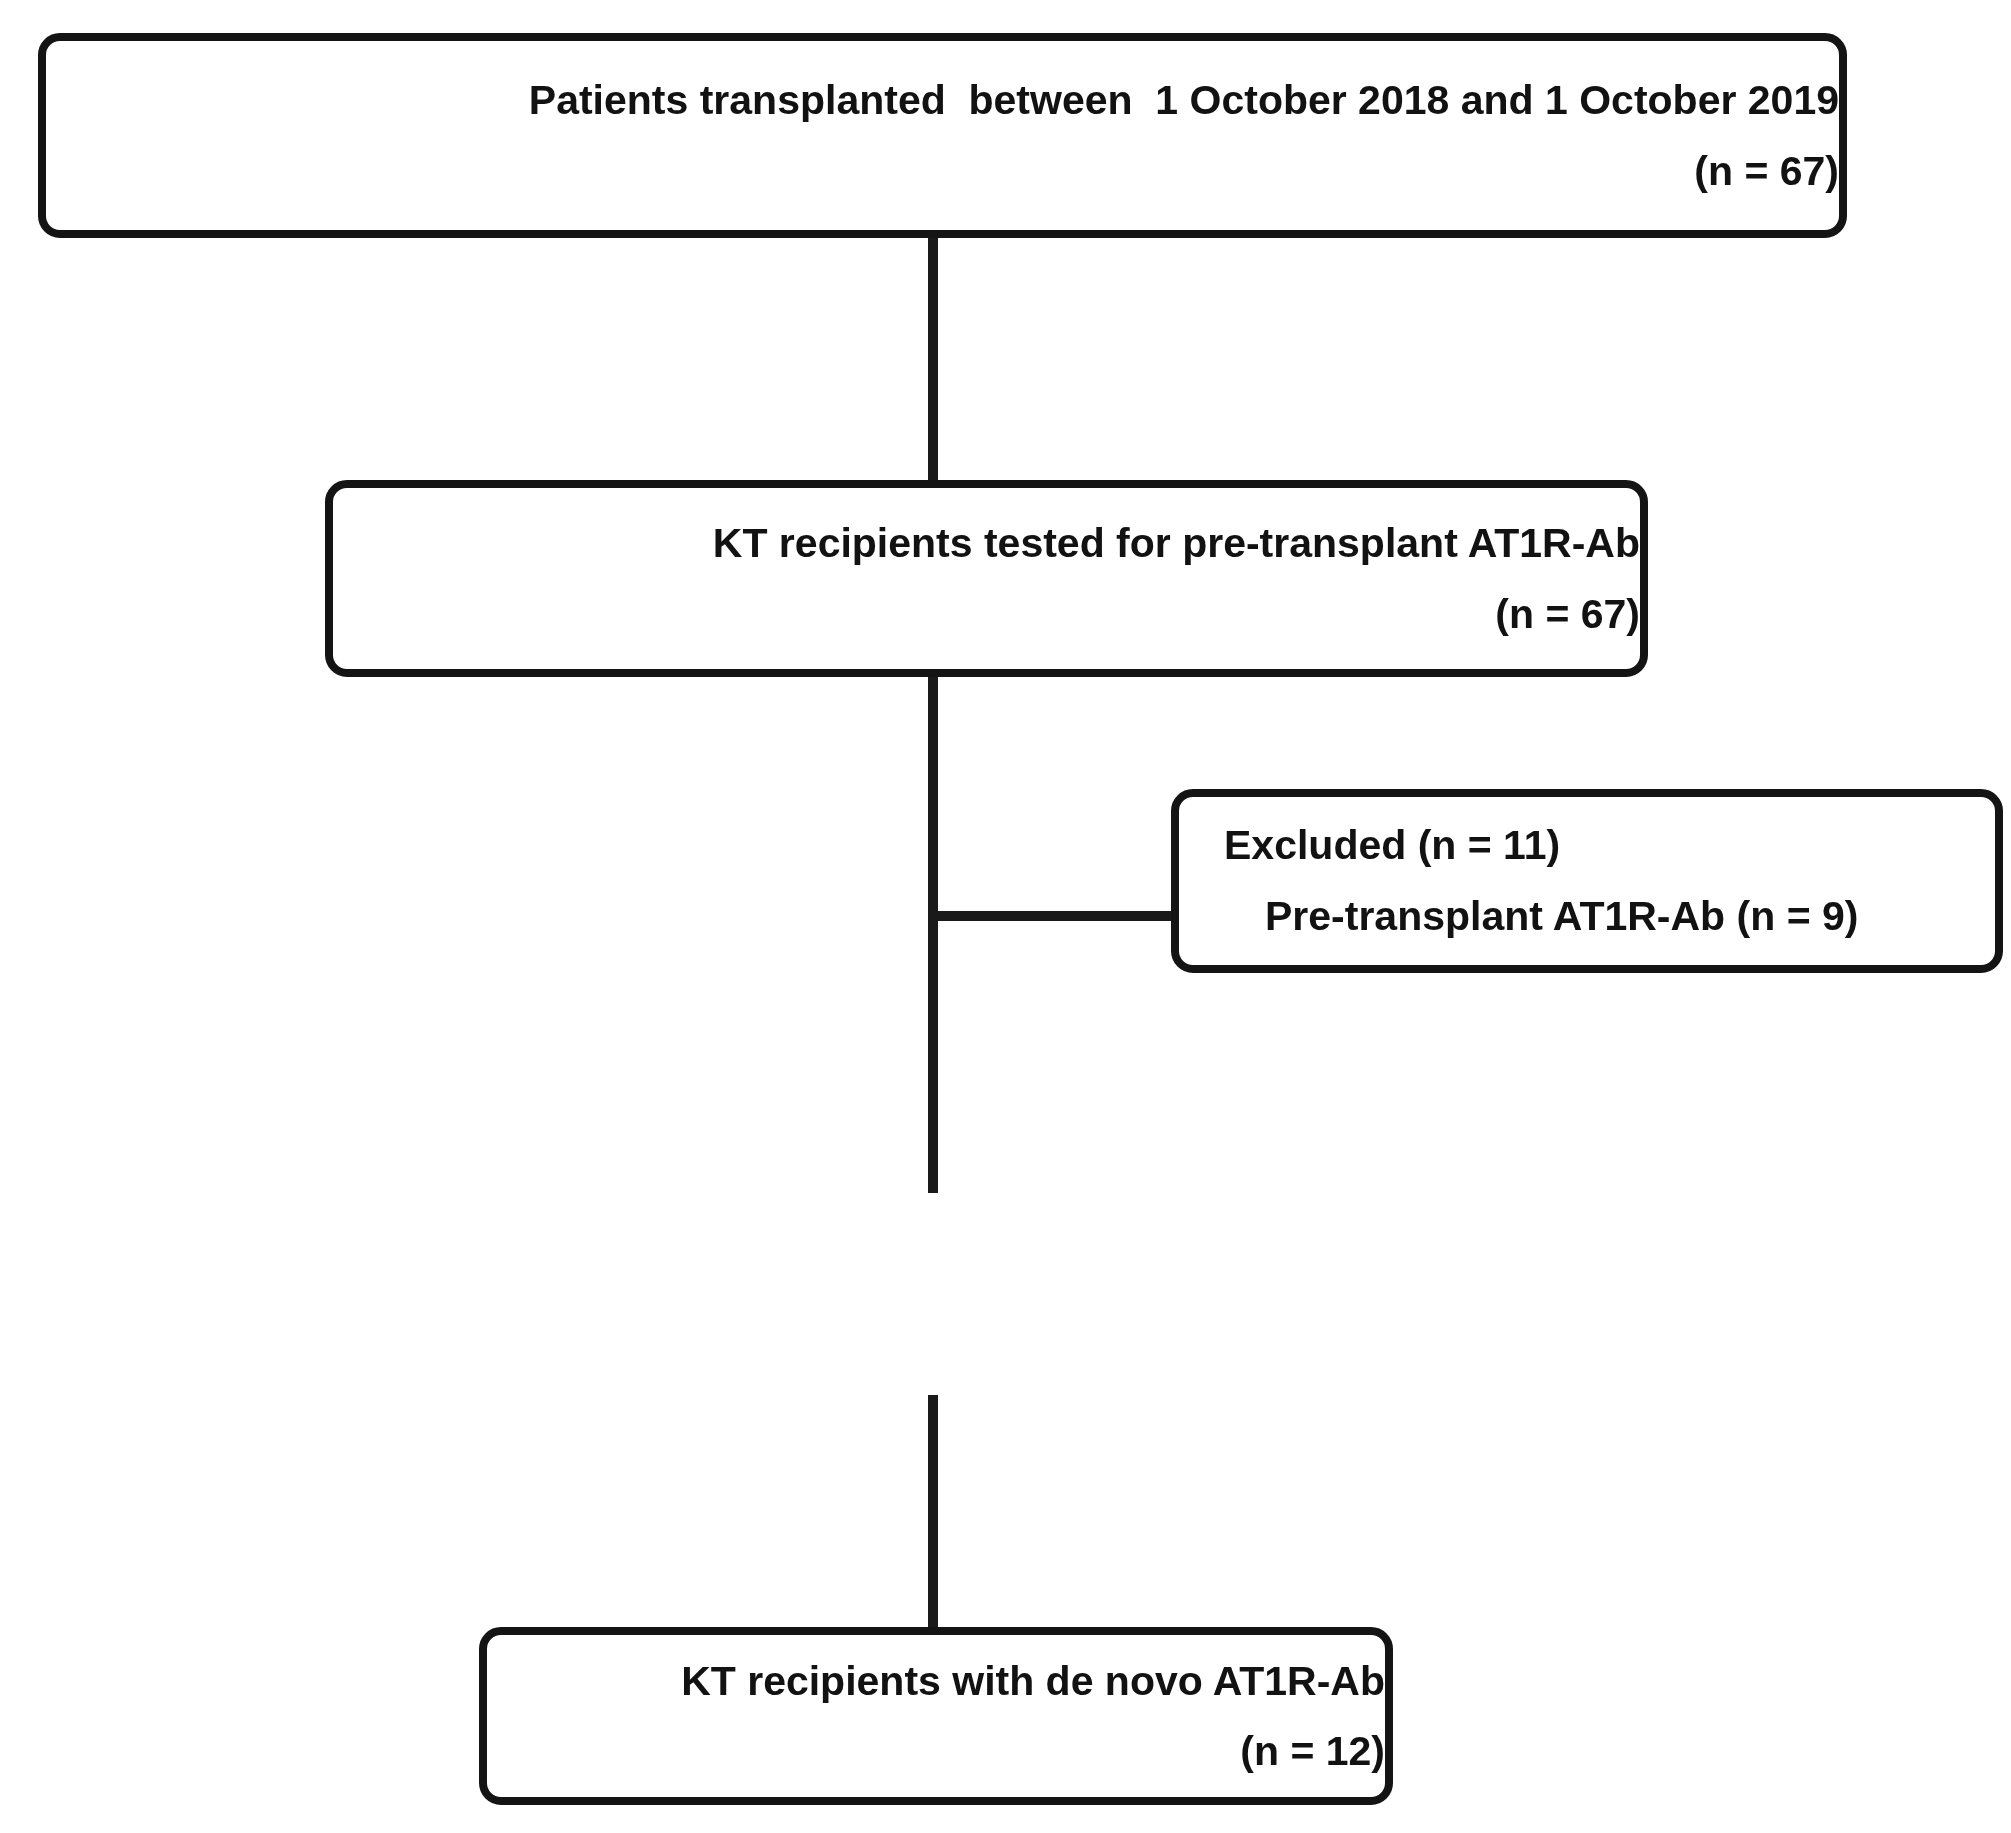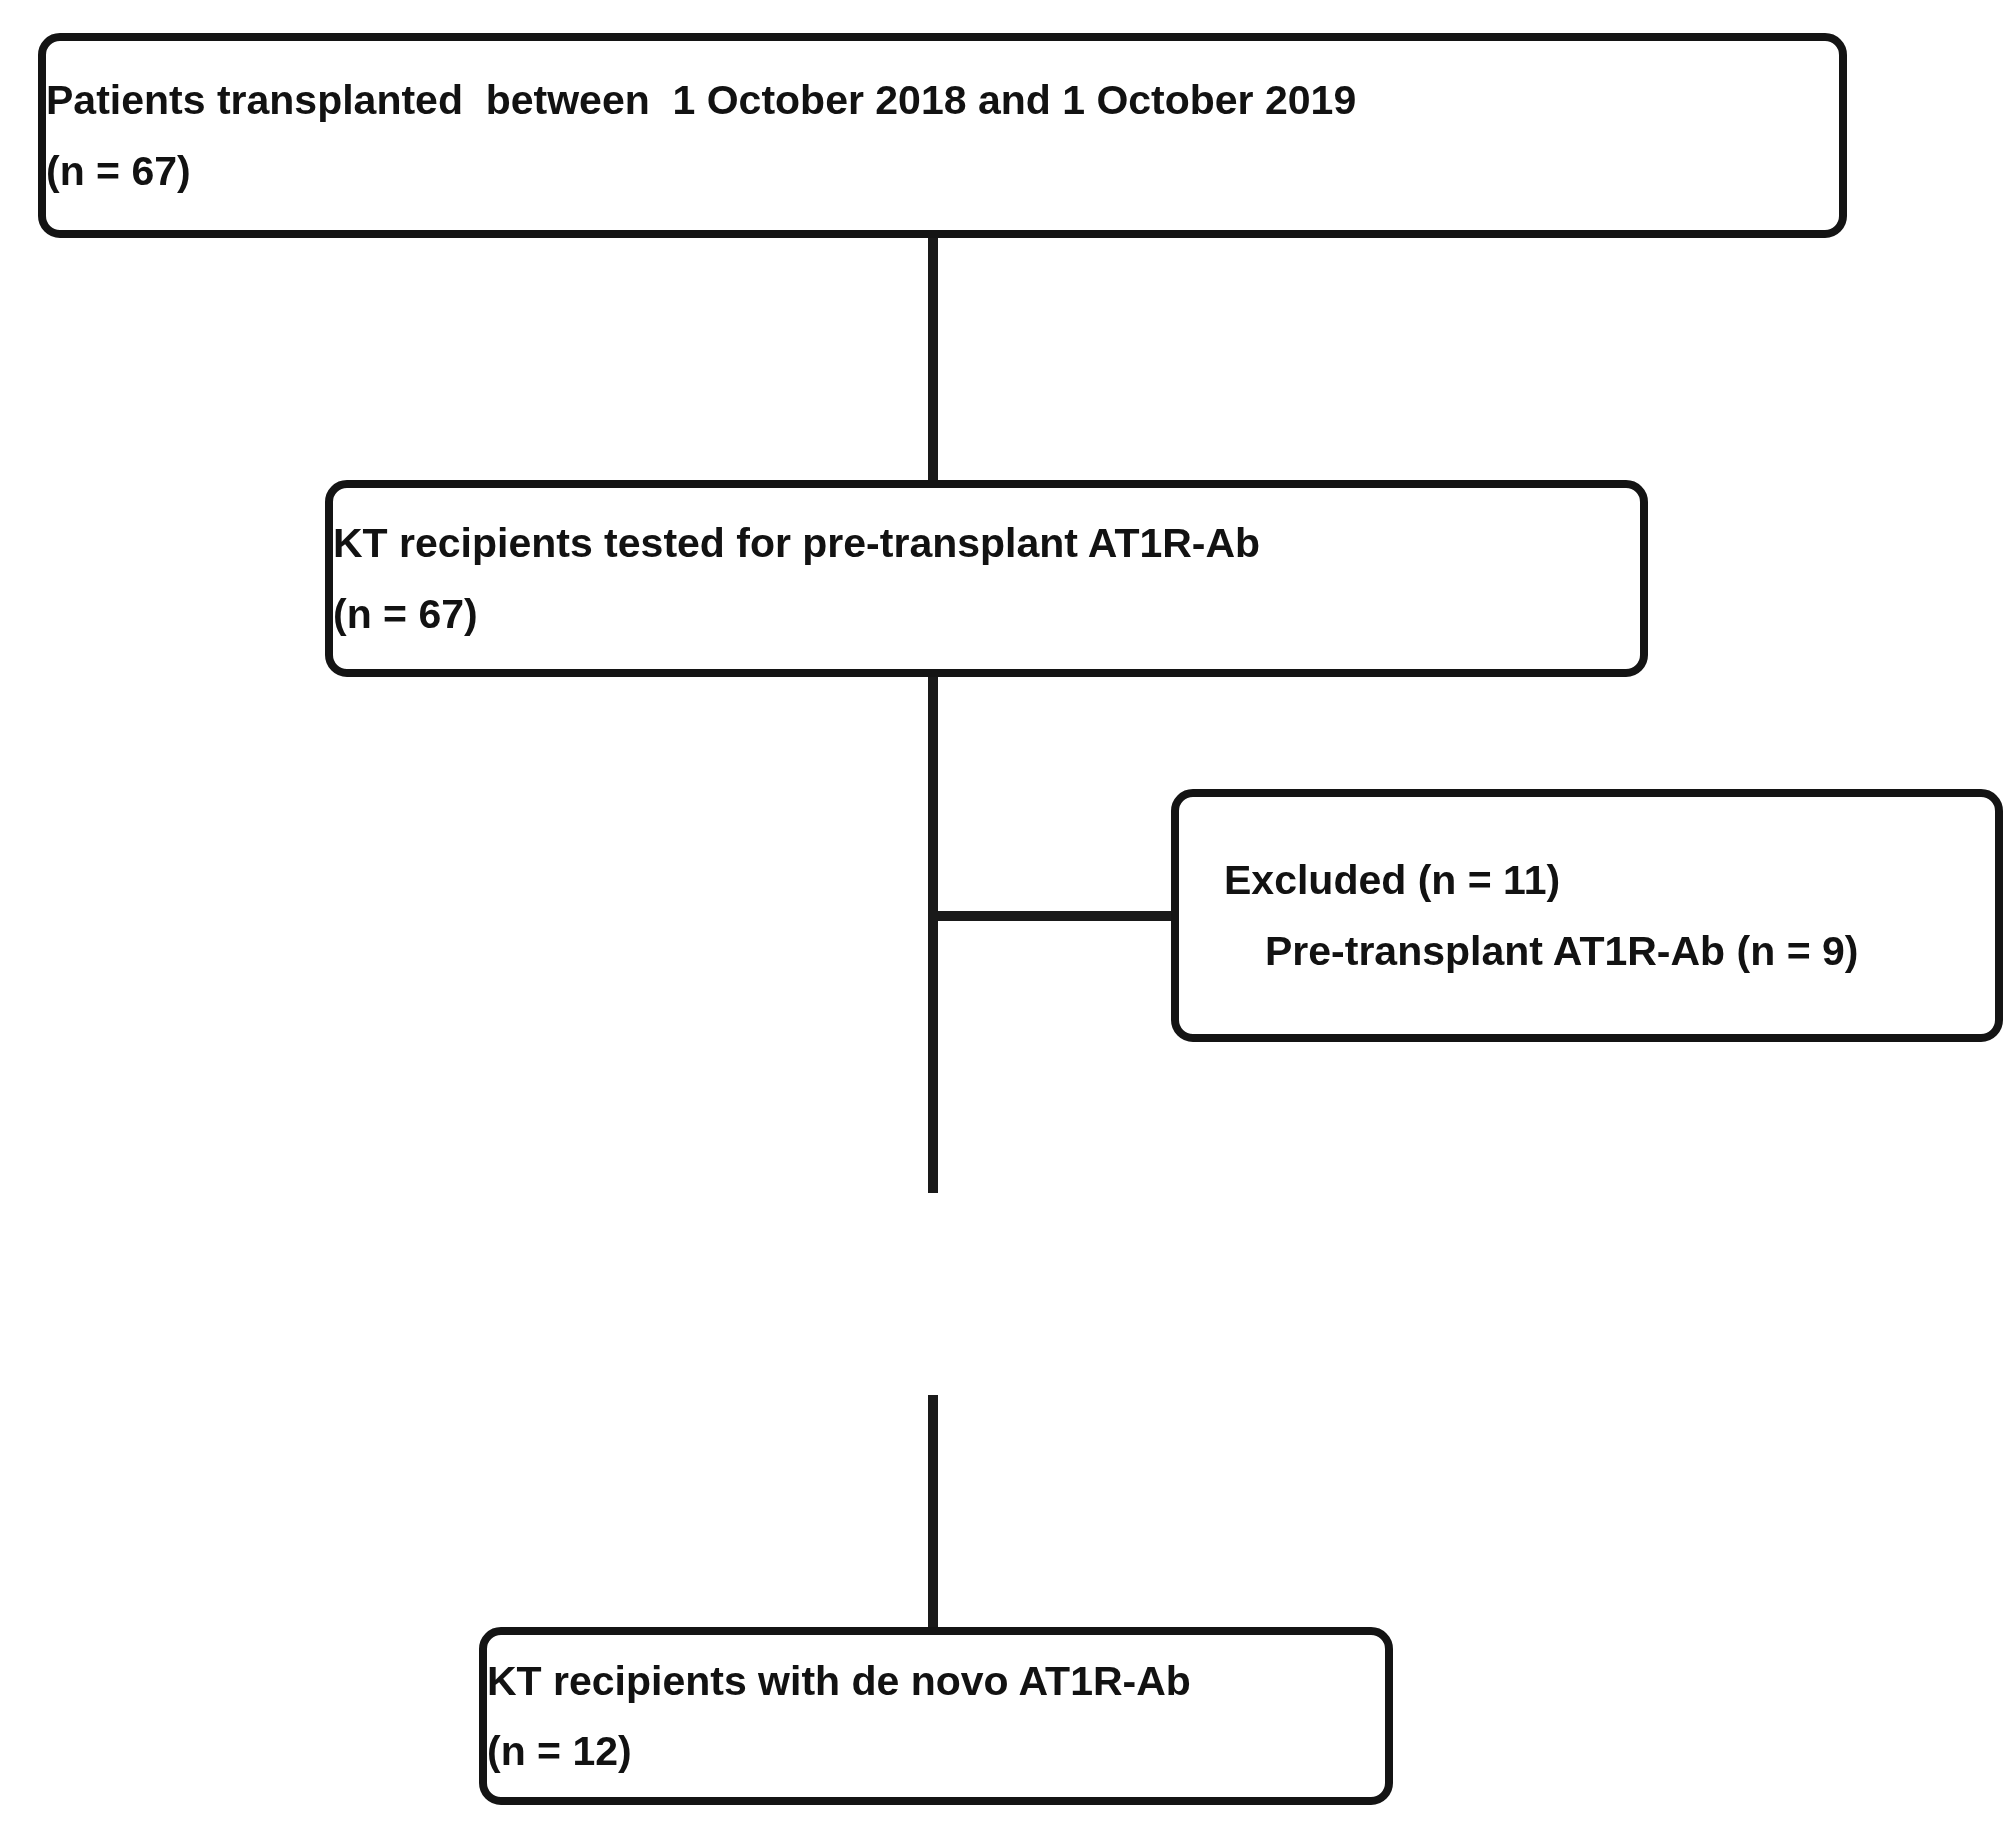--- a/index.html
+++ b/index.html
@@ -18,38 +18,38 @@
   }
   .box {
     position: absolute;
     box-sizing: border-box;
     background: #ffffff;
     border: 8.6px solid #141414;
     border-radius: 22px;
     display: flex;
     flex-direction: column;
     justify-content: center;
-    align-items: flex-start;
+    align-items: flex-end;
     font-weight: 700;
     font-size: 41px;
     line-height: 71px;
     text-align: center;
     white-space: pre-wrap;
     z-index: 2;
   }
   .box .line { display: block; }
   .connector {
     position: absolute;
     background: #1a1a1a;
     z-index: 1;
   }
   
   #box-transplanted { left: 38px;   top: 33px;   width: 1809px; height: 205px; }
   #box-tested-pre   { left: 325px;  top: 480px;  width: 1323px; height: 197px; }
-  #box-excluded     { left: 1171px; top: 789px; width: 832px; height: 253px;
+  #box-excluded     { left: 1171px; top: 789px; width: 832px; height: 184px;
                       align-items: flex-start; text-align: right; padding-left: 45px; }
   #box-tested-1yr   { left: 245px;  top: 1191px; width: 1392px; height: 207px; }
   #box-de-novo      { left: 479px;  top: 1627px; width: 914px; height: 178px;
                       line-height: 70px; }
   #box-excluded .indent { padding-left: 41px; }
   
   #connector-1      { left: 928px; top: 235px;  width: 10.2px;  height: 248px; }
   #connector-2      { left: 928px; top: 673px;  width: 10.2px;  height: 520px; }
   #connector-branch { left: 933px; top: 911px; width: 241px; height: 10.2px;  }
   #connector-3      { left: 928px; top: 1395px; width: 10.2px;  height: 235px; }

